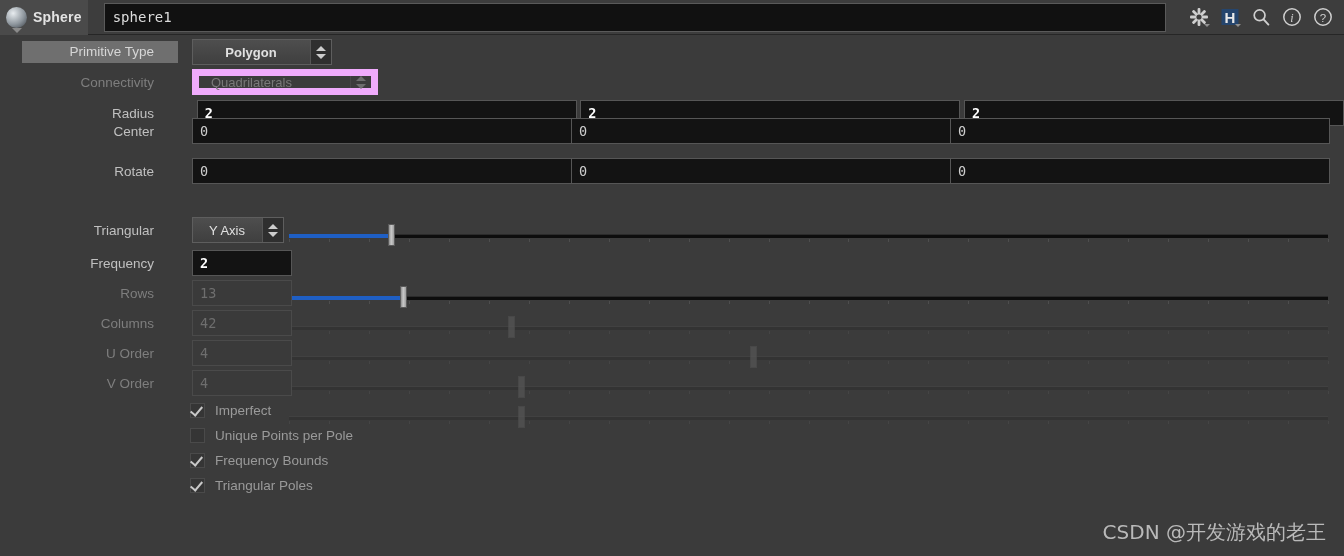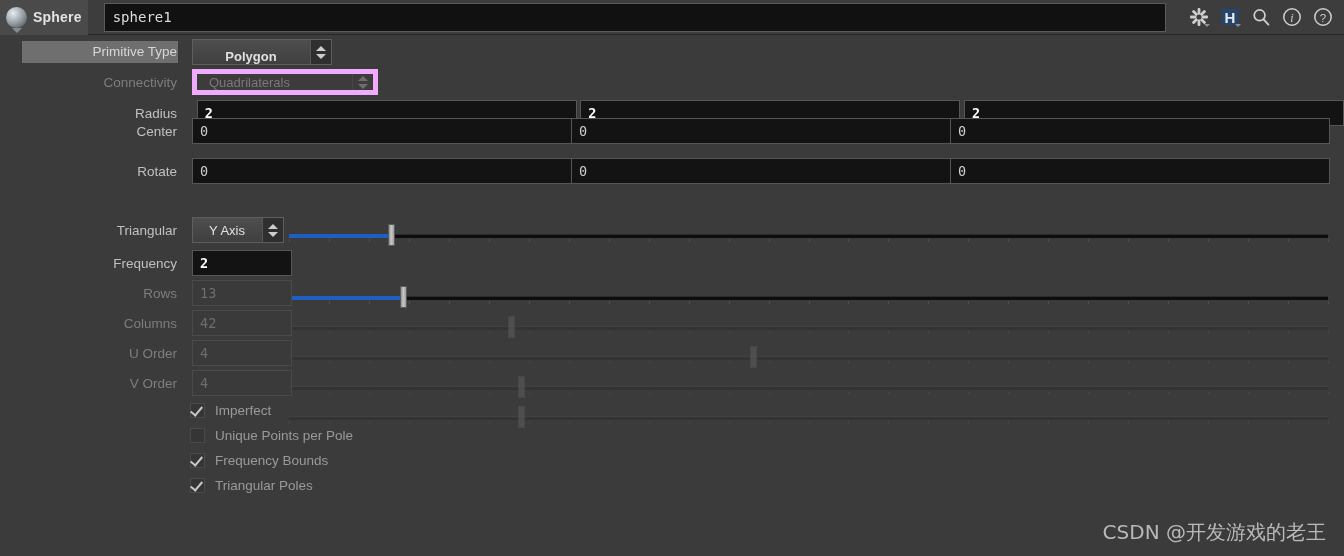--- a/index.html
+++ b/index.html
@@ -121,21 +121,21 @@
     left: 0;
     width: 1344px;
     display: flex;
     align-items: center;
   }
 
   .label {
     width: 178px;
     flex: 0 0 178px;
     text-align: right;
-    padding-right: 1px;
+    padding-right: 24px;
     font-size: 13.5px;
     color: #c0c0c0;
     white-space: nowrap;
   }
   .label.dim { color: #7e7e7e; }
   .label.hl {
     background: #6f6f6f;
     color: #d6d6d6;
     height: 22px;
     line-height: 22px;
@@ -172,21 +172,21 @@
     align-items: center;
     justify-content: center;
     position: relative;
     font-size: 13px;
     font-weight: bold;
     color: #e0e0e0;
     padding-right: 22px;
   }
   .menu.disabled {
     background: #3c3c3c;
-    border: 5px solid #f0abfc;
+    border: 7px solid #f0abfc;
     color: #797979;
     font-weight: normal;
   }
   .menu .spin {
     position: absolute;
     right: 0; top: 0; bottom: 0;
     width: 21px;
     background: #2f2f2f;
     border-left: 1px solid #555;
     display: flex;
@@ -369,21 +369,21 @@
         </svg>
       </span>
 
     </div>
   </div>
 
   <div class="params">
 
     <div class="row" style="top:4px; height:26px;">
       <div class="label hl">Primitive Type</div>
-      <div class="menu" style="width:140px; margin-left:14px;align-items:flex-end;">
+      <div class="menu" style="width:140px; margin-left:14px;">
         <span>Polygon</span>
         <span class="spin">
           <span class="arrow-up"></span>
           <span class="arrow-dn"></span>
         </span>
       </div>
     </div>
 
     <div class="row" style="top:34px; height:26px;">
       <div class="label dim">Connectivity</div>

